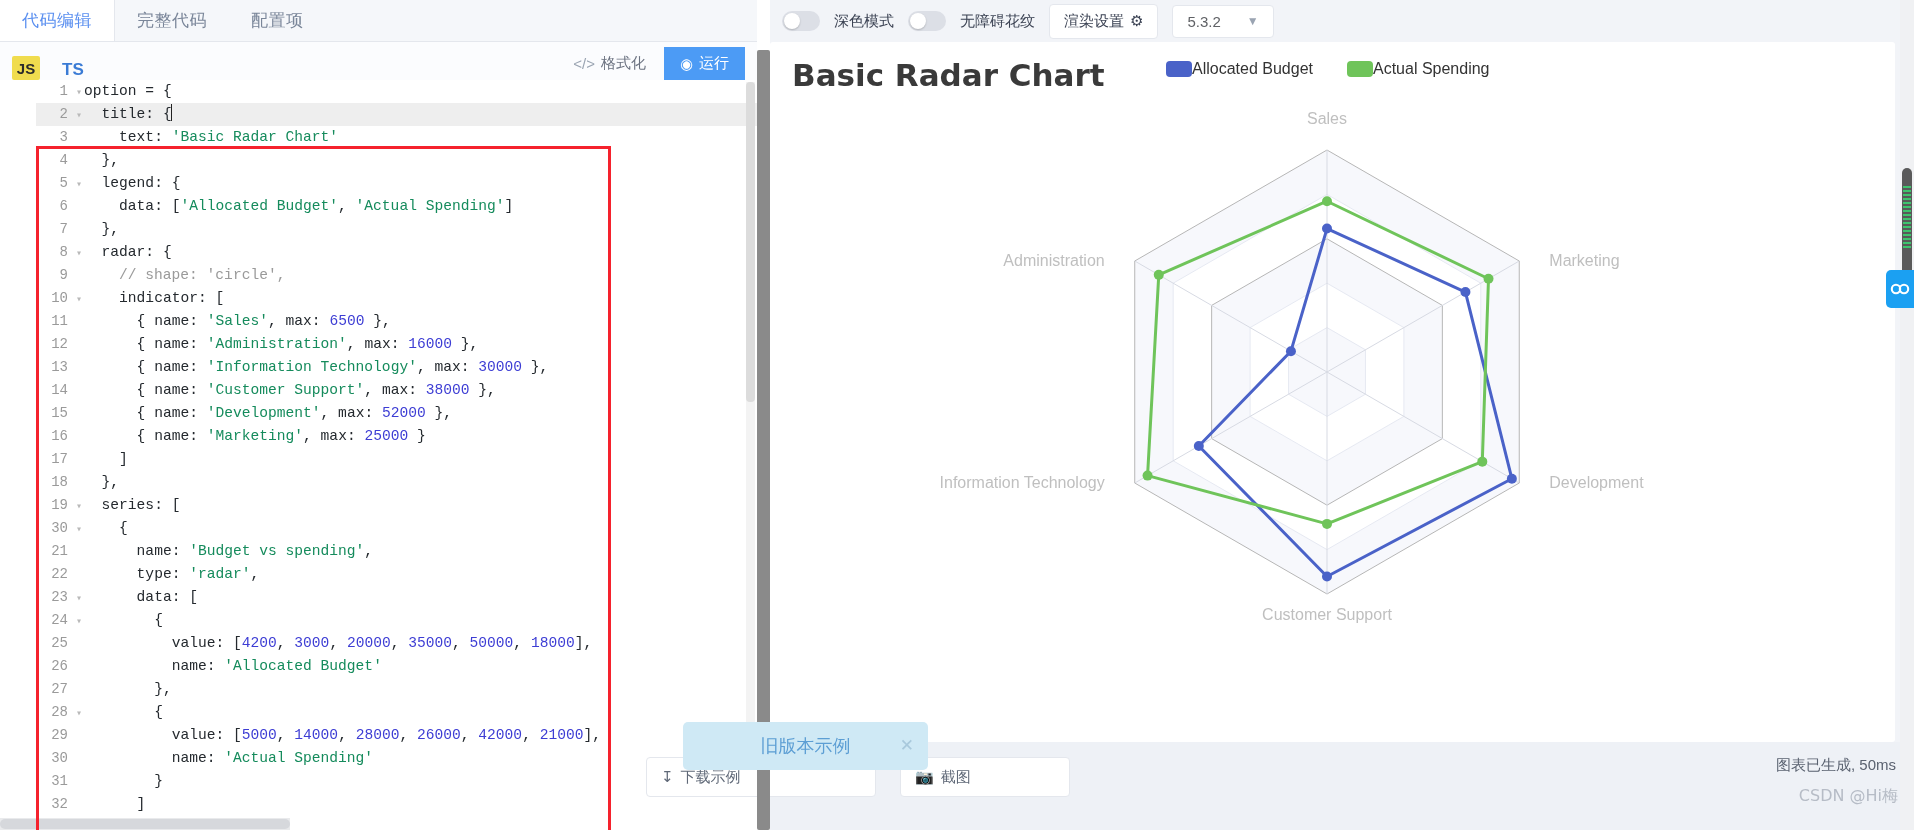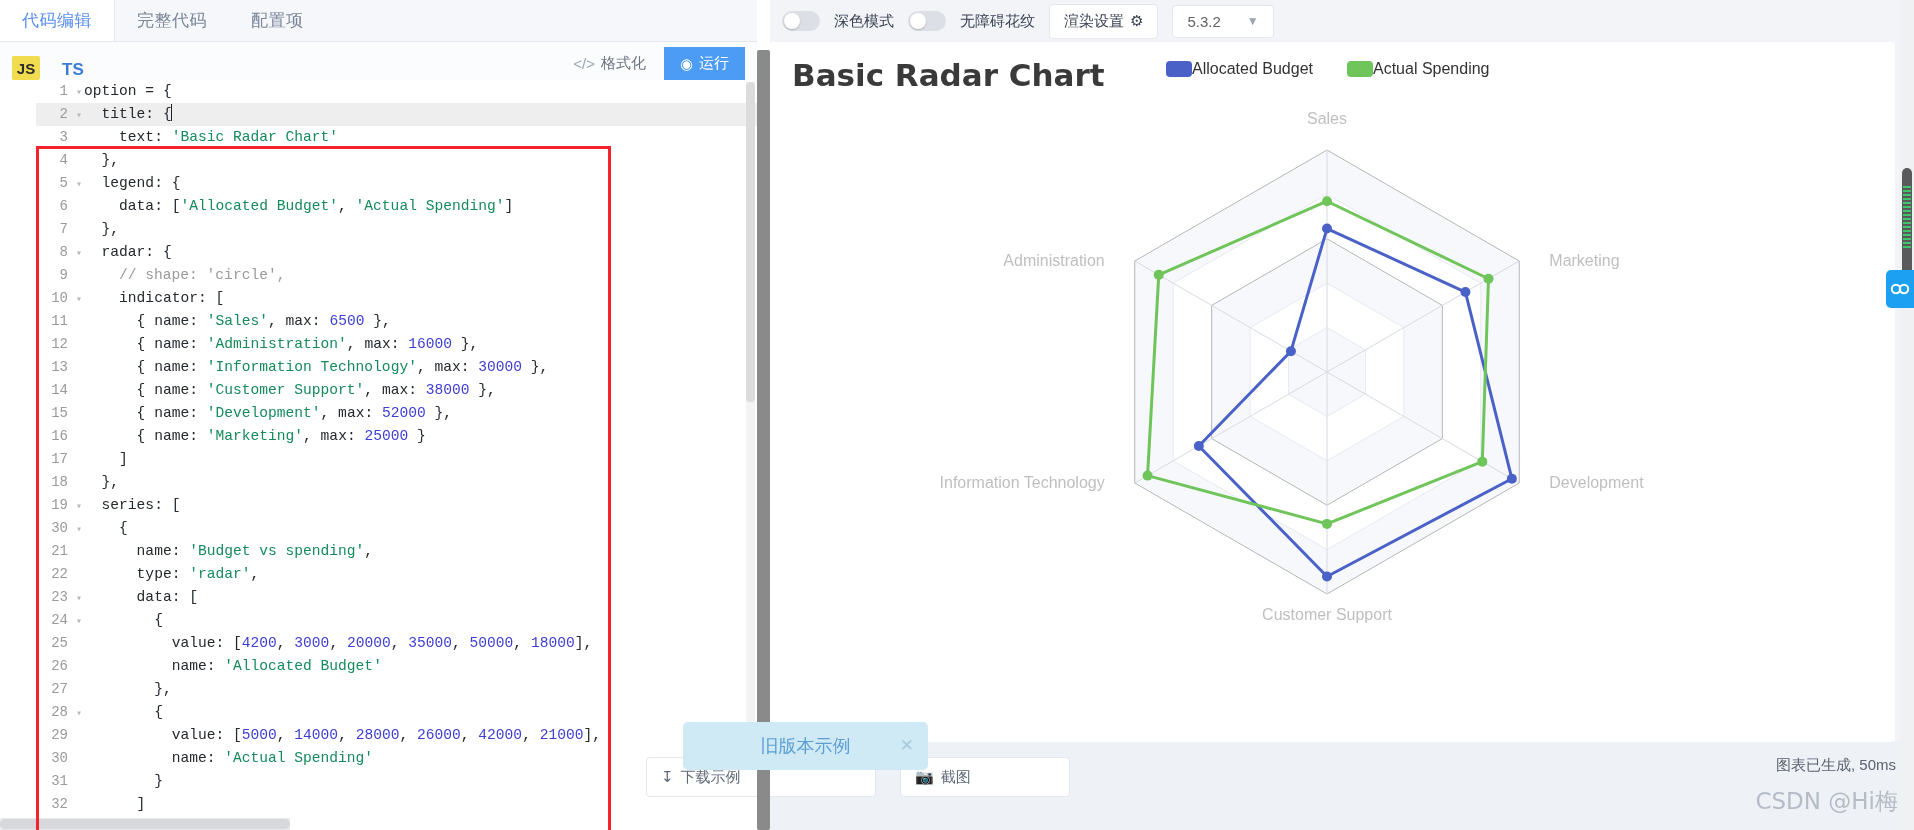--- a/index.html
+++ b/index.html
@@ -185,21 +185,21 @@
     border:1px solid #e4e7ed; border-radius:4px;
     display:flex; align-items:center; gap:7px; padding:0 14px;
     font-size:15px; color:#5f6877; cursor:pointer; overflow:hidden;
   }
   #bb-download { left:-124px; width:230px; }
   #bb-shot { left:130px; width:170px; }
   #status-text {
     position:absolute; right:18px; top:756px; font-size:15px; color:#5a6270;
   }
   #watermark {
-    position:absolute; right:16px; top:786px; font-size:23px; color:#b6bcc6;
+    position:absolute; right:16px; top:786px; font-size:16px; color:#b6bcc6;
     font-family:"DejaVu Sans", sans-serif;
   }
 
   
   #page-scroll-track {
     position:absolute; right:0; top:0; width:14px; height:830px;
     background:#f0f1f3;
   }
   #page-scroll-thumb {
     position:absolute; right:2px; top:168px; width:10px; height:115px;

